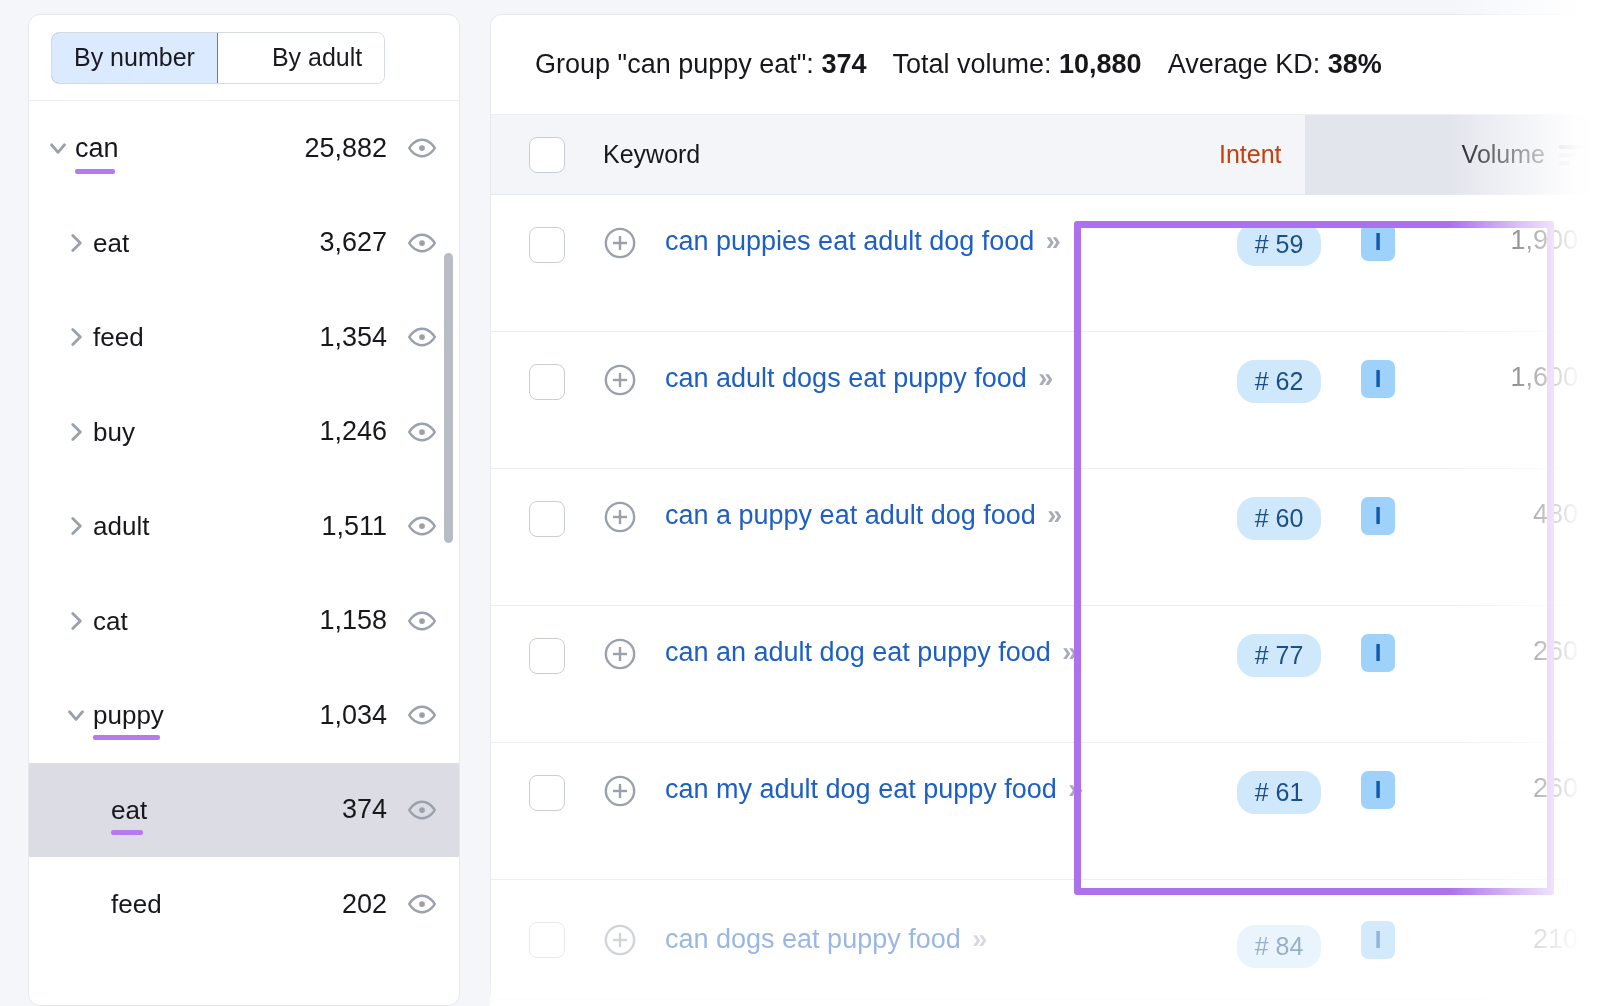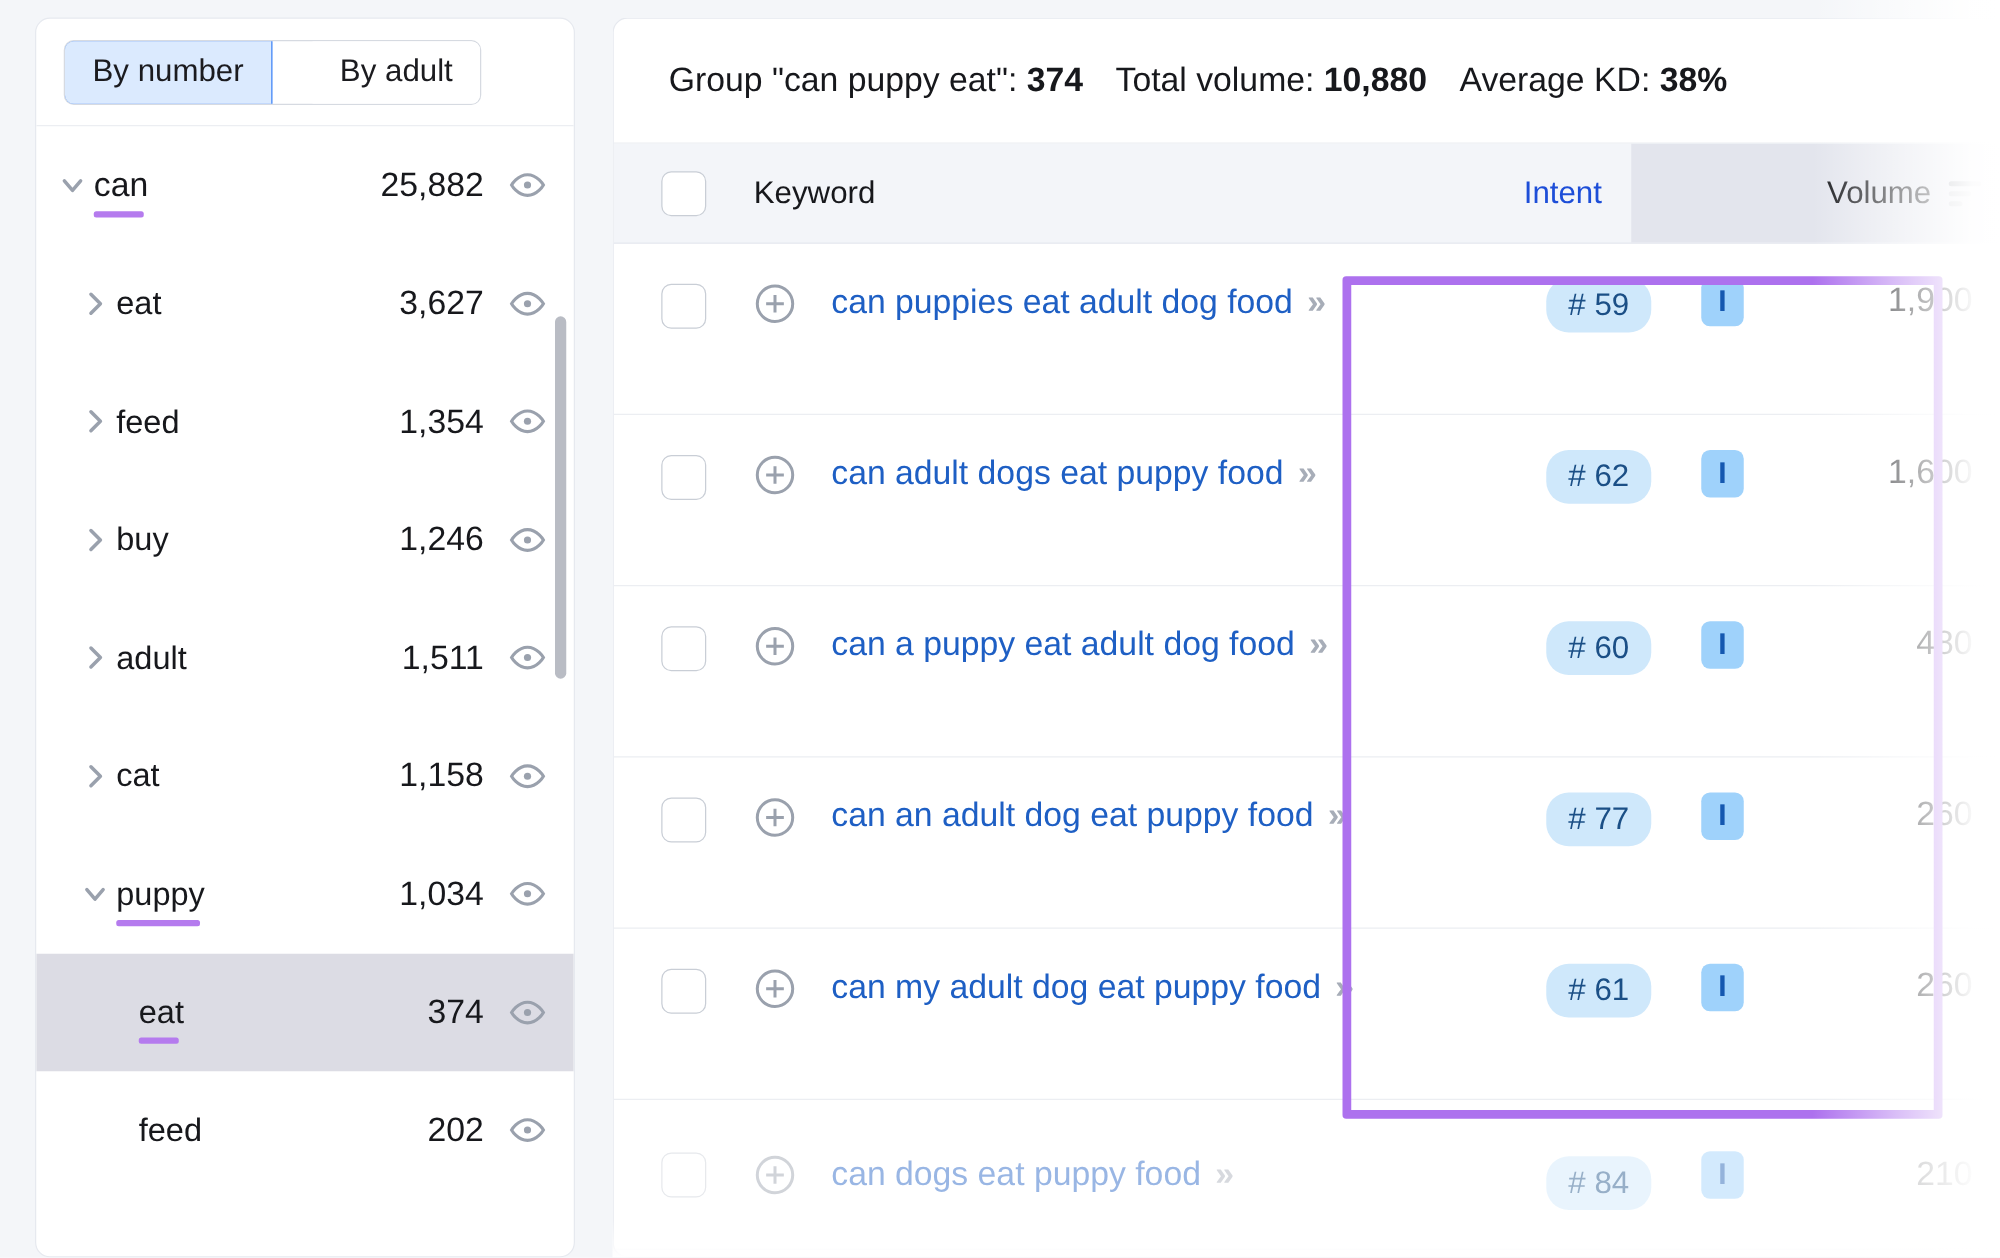--- a/index.html
+++ b/index.html
@@ -136,21 +136,21 @@
     background: #f3f5f9;
     border-bottom: 1px solid #e6e9ef;
     display: flex; align-items: center;
   }
   .th-check { width: 112px; display: flex; justify-content: center; }
   .th-keyword {
     font-size: 25px; color: #17181c;
   }
   .th-intent {
     position: absolute; left: 728px;
-    font-size: 25px; color: #1d4ed8;
+    font-size: 25px; color: #c2410c;
   }
   .th-volume-cell {
     position: absolute; left: 814px; top: 0;
     width: 296px; height: 100%;
     background: #e3e5ed;
     display: flex; align-items: center; justify-content: flex-end;
     padding-right: 16px;
     gap: 14px;
     cursor: pointer;
   }

